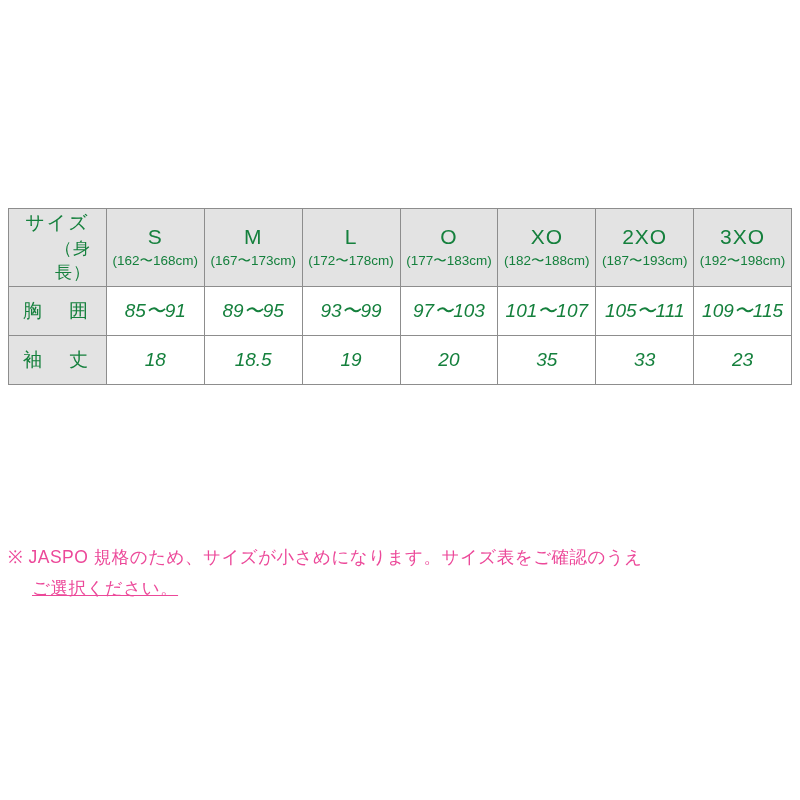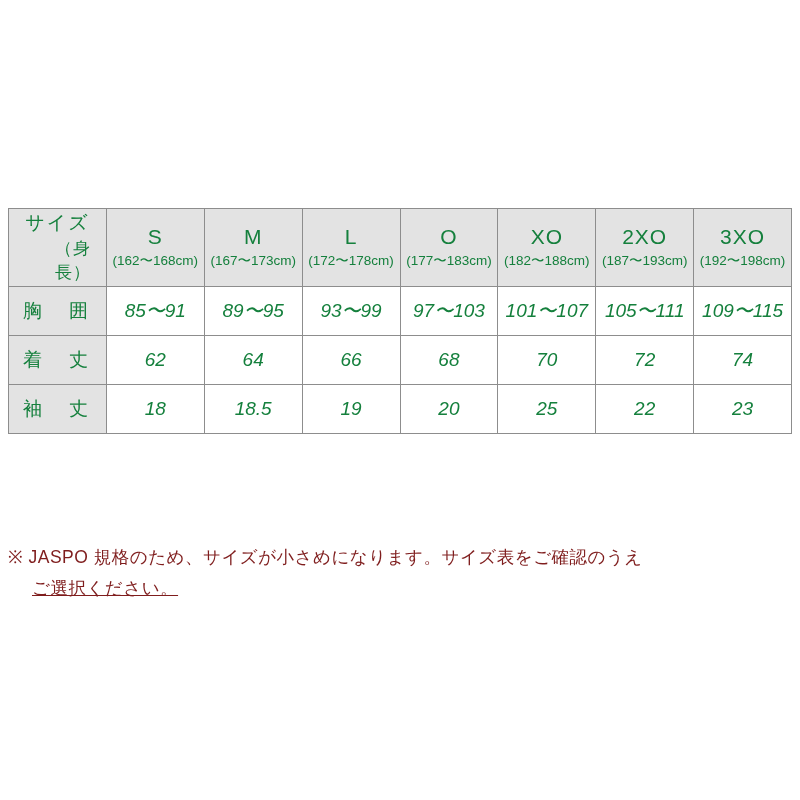--- a/index.html
+++ b/index.html
@@ -86,21 +86,21 @@
     background: #ffffff;
     font-size: 19px;
     font-style: italic;
   }
   .note {
     position: absolute;
     left: 8px;
     top: 542px;
     width: 780px;
     font-size: 17.5px;
-    color: #7f1d1d;
+    color: #ec4899;
     line-height: 1.75;
     letter-spacing: 0.5px;
   }
   .note-line2 {
     display: block;
     padding-left: 24px;
     text-decoration: underline;
   }
 </style>
 </head>
@@ -152,39 +152,29 @@
           <td class="value-cell">89〜95</td>
           <td class="value-cell">93〜99</td>
           <td class="value-cell">97〜103</td>
           <td class="value-cell">101〜107</td>
           <td class="value-cell">105〜111</td>
           <td class="value-cell">109〜115</td>
         </tr>
 
 
 
-        <tr class="body-row">
-          <td class="row-head">着　丈</td>
-          <td class="value-cell">62</td>
-          <td class="value-cell">64</td>
-          <td class="value-cell">66</td>
-          <td class="value-cell">68</td>
-          <td class="value-cell">70</td>
-          <td class="value-cell">72</td>
-          <td class="value-cell">74</td>
-        </tr>
 
         <tr class="body-row">
           <td class="row-head">袖　丈</td>
           <td class="value-cell">18</td>
           <td class="value-cell">18.5</td>
           <td class="value-cell">19</td>
           <td class="value-cell">20</td>
-          <td class="value-cell">25</td>
-          <td class="value-cell">22</td>
+          <td class="value-cell">35</td>
+          <td class="value-cell">33</td>
           <td class="value-cell">23</td>
         </tr>
       </tbody>
     </table>
   </div>
 
   <div class="note">
     <span>※ JASPO 規格のため、サイズが小さめになります。サイズ表をご確認のうえ</span>
     <span class="note-line2">ご選択ください。</span>
   </div>

